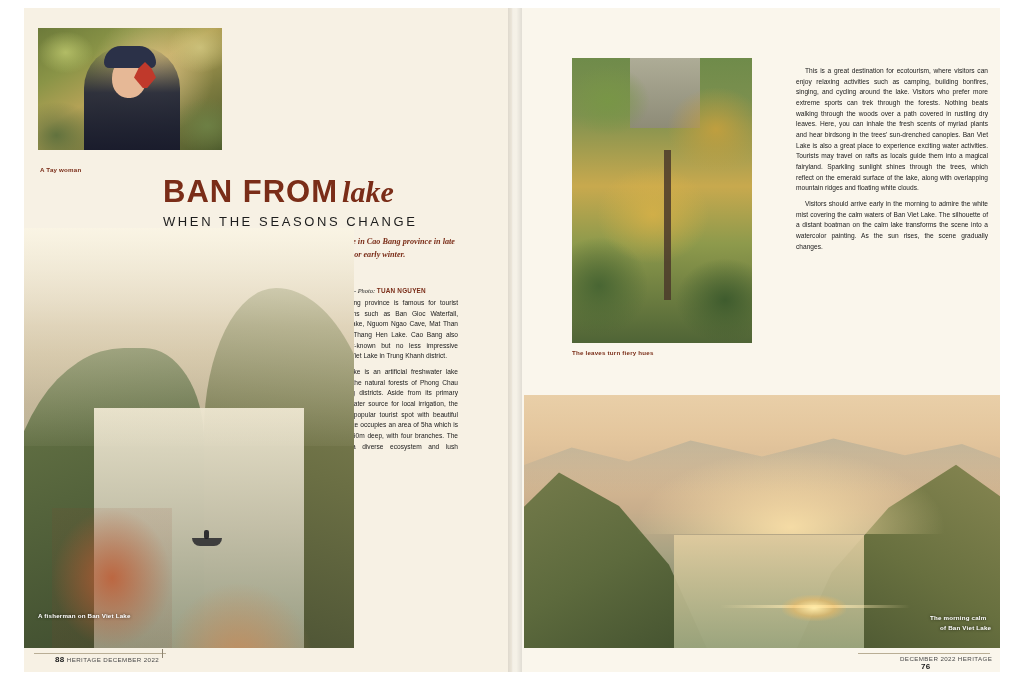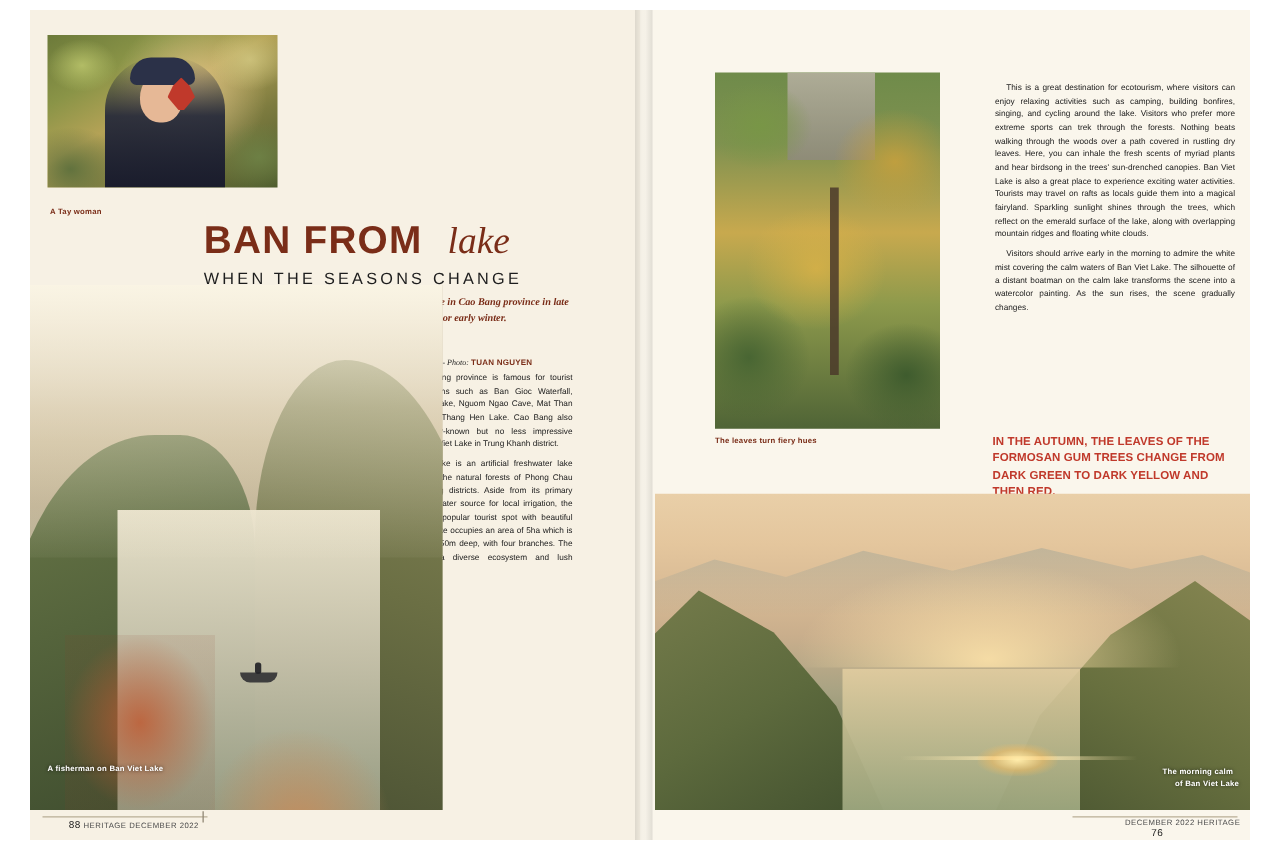--- a/index.html
+++ b/index.html
@@ -166,23 +166,23 @@
     font-size: 31px;
     font-weight: bold;
     letter-spacing: 1px;
     line-height: 1;
     white-space: nowrap;
   }
   .headline .script {
     font-family: "Liberation Serif", serif;
     font-style: italic;
     font-size: 30px;
-    font-weight: normal;
+    font-weight: bold;
     letter-spacing: 0;
-    margin-left: 20px;
+    margin-left: 4px;
   }
   .headline .sub {
     margin-top: 7px;
     font-size: 13px;
     letter-spacing: 2.6px;
     color: #1d1d1d;
     font-weight: 500;
   }
 
   .deck {
@@ -350,21 +350,21 @@
   .col-right-text p { margin: 0 0 5px 0; text-indent: 9px; }
 
   
   .folio {
     position: absolute;
     font-size: 6.2px;
     color: #4a4a4a;
     letter-spacing: 0.4px;
   }
   .folio .num {
-    font-weight: normal;
+    font-weight: bold;
     font-size: 8px;
     color: #1a1a1a;
     padding-left: 21px;
   }
   .folio-rule {
     position: absolute;
     height: 1px;
     background: #b9ae95;
   }
   .page-tick {
@@ -438,21 +438,20 @@
     <div class="canopy"></div>
     <div class="trunk"></div>
   </div>
   <div class="caption" style="left:572px; top:349px;">The leaves turn fiery hues</div>
 
   <div class="col-right-text">
     <p>This is a great destination for ecotourism, where visitors can enjoy relaxing activities such as camping, building bonfires, singing, and cycling around the lake. Visitors who prefer more extreme sports can trek through the forests. Nothing beats walking through the woods over a path covered in rustling dry leaves. Here, you can inhale the fresh scents of myriad plants and hear birdsong in the trees' sun-drenched canopies. Ban Viet Lake is also a great place to experience exciting water activities. Tourists may travel on rafts as locals guide them into a magical fairyland. Sparkling sunlight shines through the trees, which reflect on the emerald surface of the lake, along with overlapping mountain ridges and floating white clouds.</p>
     <p>Visitors should arrive early in the morning to admire the white mist covering the calm waters of Ban Viet Lake. The silhouette of a distant boatman on the calm lake transforms the scene into a watercolor painting. As the sun rises, the scene gradually changes.</p>
   </div>
 
-  <div class="pullquote">IN THE AUTUMN, THE LEAVES OF THE FORMOSAN GUM TREES CHANGE FROM DARK GREEN TO DARK YELLOW AND THEN RED.</div>
   <div class="pullquote-rule"></div>
 
   <div class="photo" id="photo-lake-right">
     <div class="ridge-far"></div>
     <div class="hill-left"></div>
     <div class="hill-right"></div>
     <div class="lake"></div>
     <div class="sky-glow"></div>
     <div class="sun-ray"></div>
     <div class="sunburst"></div>

